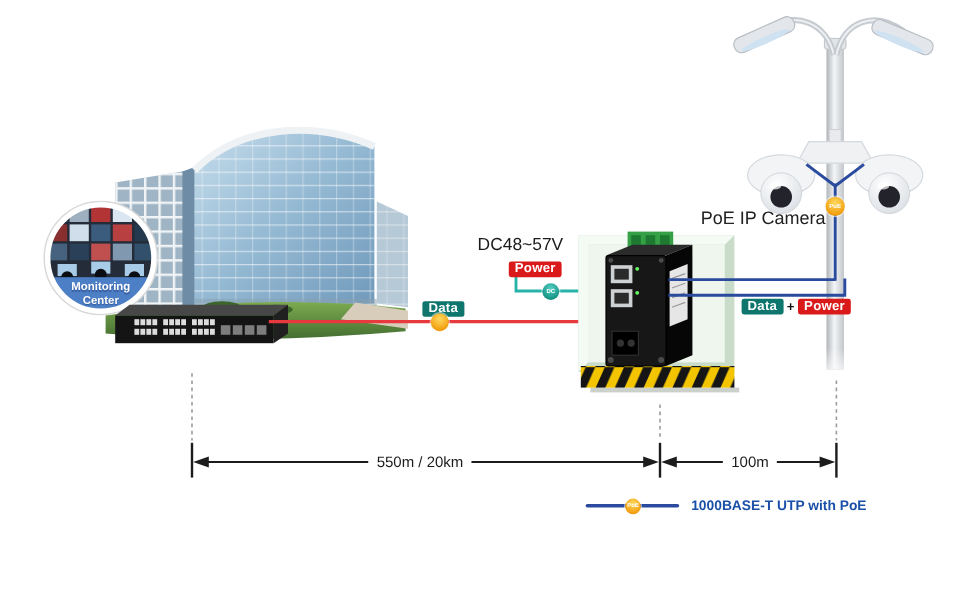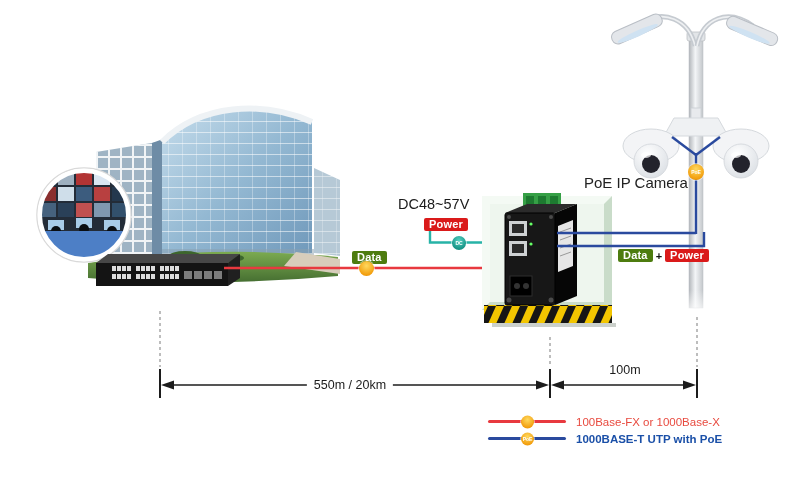--- a/index.html
+++ b/index.html
@@ -3,21 +3,21 @@
 <meta charset="utf-8">
 <style>
   html,body{margin:0;padding:0;background:#fff;}
   .stage{position:relative;width:800px;height:495px;background:#fff;overflow:hidden;
          font-family:"Liberation Sans",sans-serif;}
   .abs{position:absolute;}
   svg{display:block;}
   .lbl{color:#2b2b2b;}
   .badge{display:inline-block;color:#fff;font-weight:bold;font-size:11px;line-height:11px;
          padding:1px 5px;border-radius:2px;letter-spacing:.2px;}
-  .badge.blue{background:#4d7c0f;text-align:right;}
+  .badge.blue{background:#0f766e;text-align:right;}
   .badge.red{background:#da1a1a;}
   .nodeDot{display:flex;align-items:center;justify-content:center;border-radius:50%;
            color:#fff;font-weight:bold;font-size:5px;line-height:1;
            box-shadow:0 0 0 1px rgba(255,255,255,.55);}
   .nodeDot.orange{background:radial-gradient(circle at 50% 32%,#ffd95e,#f29e0e 72%,#d98a08);}
   .nodeDot.teal{background:radial-gradient(circle at 50% 32%,#55cfc1,#139183 75%,#0e7a6e);}
   .measure{transform:translate(-50%,-50%);background:#fff;padding:0 7px;
            font-size:12.5px;font-weight:normal;color:#1c1c1c;white-space:nowrap;}
   .monText{width:92px;text-align:center;color:#fff;font-weight:bold;font-size:9.5px;
            line-height:11px;text-shadow:0 1px 1px rgba(0,0,60,.35);}
@@ -273,20 +273,24 @@
       <polygon points="161,385 174,380.5 174,389.5" fill="#1c1c1c"></polygon>
       <polygon points="549,385 536,380.5 536,389.5" fill="#1c1c1c"></polygon>
     </g>
     <g>
       <path d="M562,385 H685" stroke="#1c1c1c" stroke-width="1.6"></path>
       <polygon points="551,385 564,380.5 564,389.5" fill="#1c1c1c"></polygon>
       <polygon points="696,385 683,380.5 683,389.5" fill="#1c1c1c"></polygon>
     </g>
   </svg>
 
+  <div class="abs monText" style="left:38px;top:234px">
+    <div>Monitoring</div>
+    <div>Center</div>
+  </div>
 
 
   <div class="abs" style="left:352px;top:247px">
     <span class="badge blue">Data</span>
   </div>
   <div class="abs nodeDot orange" style="left:359px;top:261px;width:15px;height:15px"></div>
 
   <div class="abs lbl" style="left:398px;top:196px;font-size:14.5px;color:#1a1a1a">DC48~57V</div>
   <div class="abs" style="left:424px;top:214px">
     <span class="badge red">Power</span>
@@ -297,29 +301,23 @@
 
   <div class="abs" style="left:618px;top:249px;display:flex;align-items:center;gap:3px">
     <span class="badge blue">Data</span>
     <span style="font-size:11px;font-weight:bold;color:#111">+</span>
     <span class="badge red">Power</span>
   </div>
 
   <div class="abs nodeDot orange" style="left:688px;top:164px;width:16px;height:16px">PoE</div>
 
   <div class="abs measure" style="left:350px;top:385px">550m / 20km</div>
-  <div class="abs measure" style="left:625px;top:370px">100m</div>
+  <div class="abs measure" style="left:625px;top:385px">100m</div>
 
   <div class="abs legend" style="left:488px;top:413px">
-    <div class="lg-row">
-      <div class="lg-line" style="background:#e8393f">
-        <span class="lg-node nodeDot orange"></span>
-      </div>
-      <span class="lg-label" style="color:#e84a3f">100Base-FX or 1000Base-X</span>
-    </div>
     <div class="lg-row">
       <div class="lg-line" style="background:#2a4a9e">
         <span class="lg-node nodeDot orange">PoE</span>
       </div>
       <span class="lg-label w700" style="color:#1b50a8">1000BASE-T UTP with PoE</span>
     </div>
   </div>
 
 </div>
 

